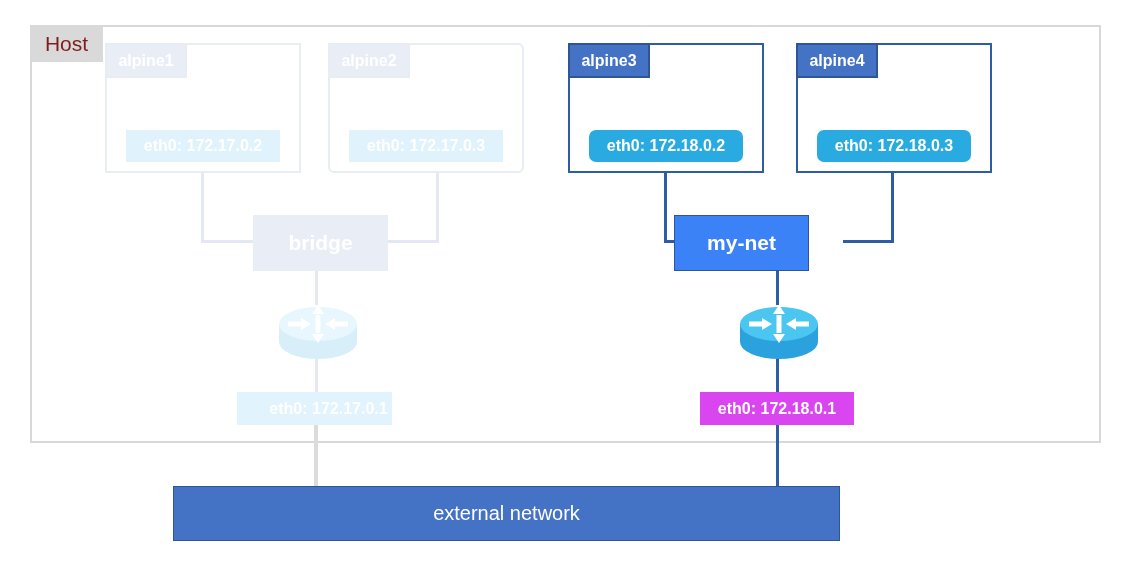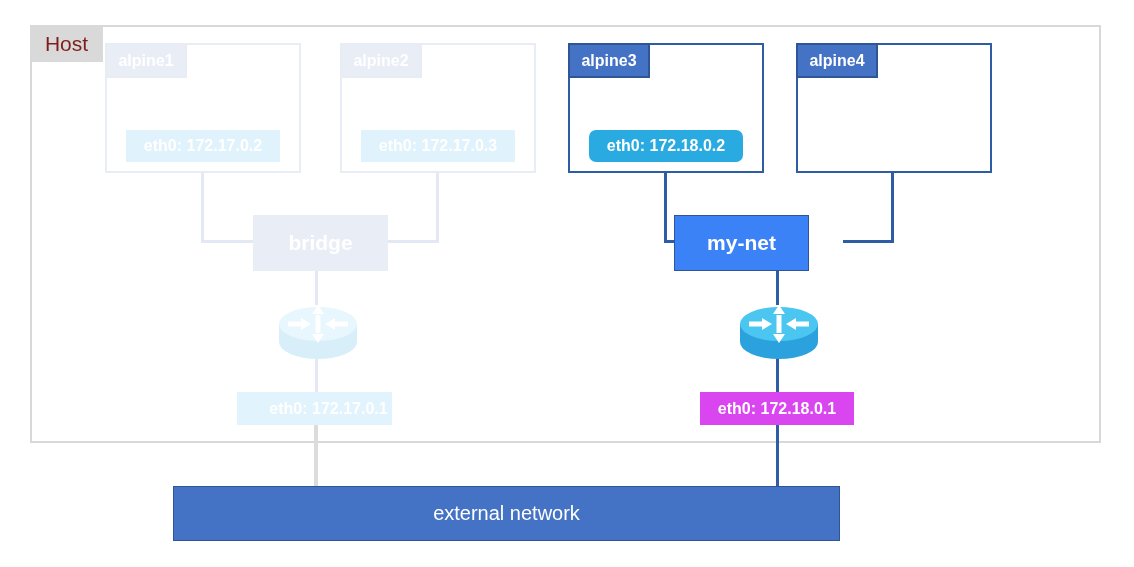--- a/index.html
+++ b/index.html
@@ -18,21 +18,21 @@
     background: #D9D9D9; color: #7f1d1d; font-size: 21px;
     display: flex; align-items: center; justify-content: center; z-index: 6;
   }
   
   .container-box {
     position: absolute; top: 43px; width: 196px; height: 130px;
     background: #fff; z-index: 3;
   }
   .container-box.active { border: 2px solid #2E5DA6; }
   .container-box.faded  { border: 2px solid #E8ECF5; }
-  .c1 { left: 105px; } .c2 { left: 340px; } .c3 { left: 568px; } .c4 { left: 796px; }
+  .c1 { left: 105px; } .c2 { left: 328px; border-radius: 6px; } .c3 { left: 568px; } .c4 { left: 796px; }
   .tab {
     position: absolute; left: -2px; top: -2px; width: 82px; height: 35px;
     display: flex; align-items: center; justify-content: center;
     font-size: 16px; font-weight: bold; color: #fff;
   }
   .active .tab { background: #4472C4; border: 2px solid #2F5597; }
   .faded  .tab { background: #E9EDF6; border: 2px solid #E8ECF5; }
   .eth-chip {
     position: absolute; left: 50%; transform: translateX(-50%); bottom: 9px;
     width: 154px; height: 32px; display: flex; align-items: center; justify-content: center;
@@ -113,20 +113,21 @@
     <div class="eth-chip">eth0: 172.17.0.3</div>
   </div>
 
   <div class="container-box active c3">
     <div class="tab">alpine3</div>
     <div class="eth-chip">eth0: 172.18.0.2</div>
   </div>
 
   <div class="container-box active c4">
     <div class="tab">alpine4</div>
+    <div class="eth-chip">eth0: 172.18.0.3</div>
   </div>
 
   <div class="net-box faded">bridge</div>
 
   <div class="net-box active">my-net</div>
 
   <div class="router faded">
     <svg width="82" height="60" viewBox="0 0 82 60" aria-hidden="true">
       <ellipse class="r-body" cx="41" cy="40" rx="39" ry="17"></ellipse>
       <rect class="r-body" x="2" y="22" width="78" height="18"></rect>

